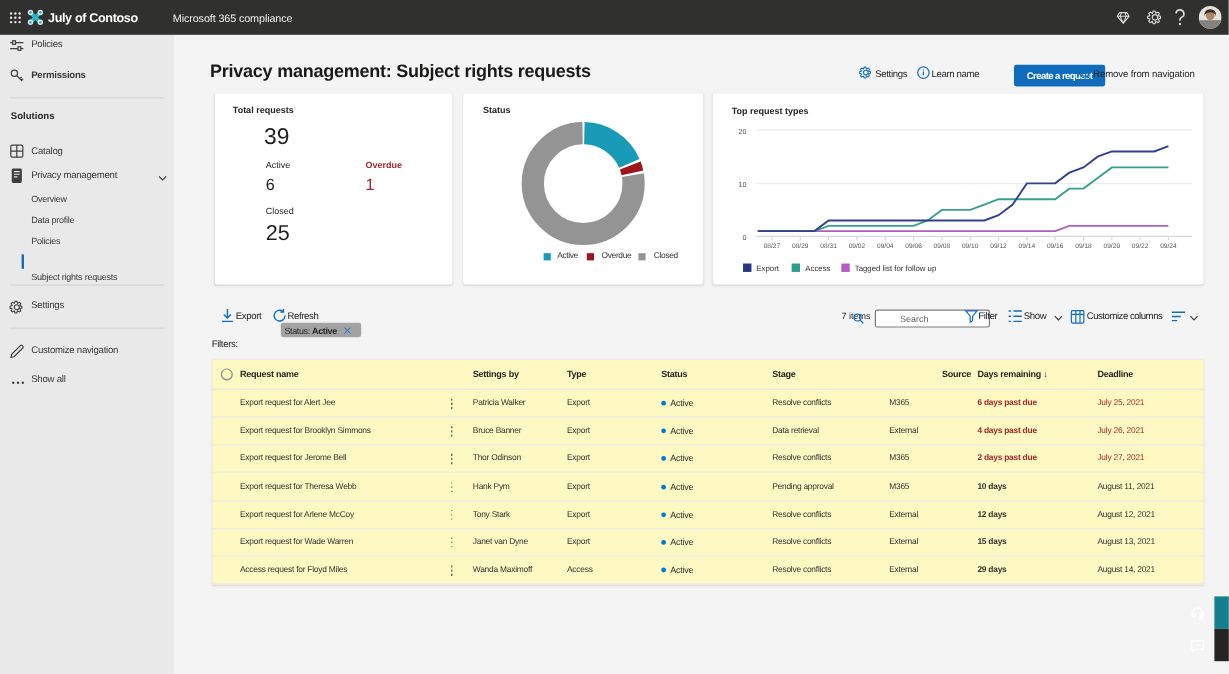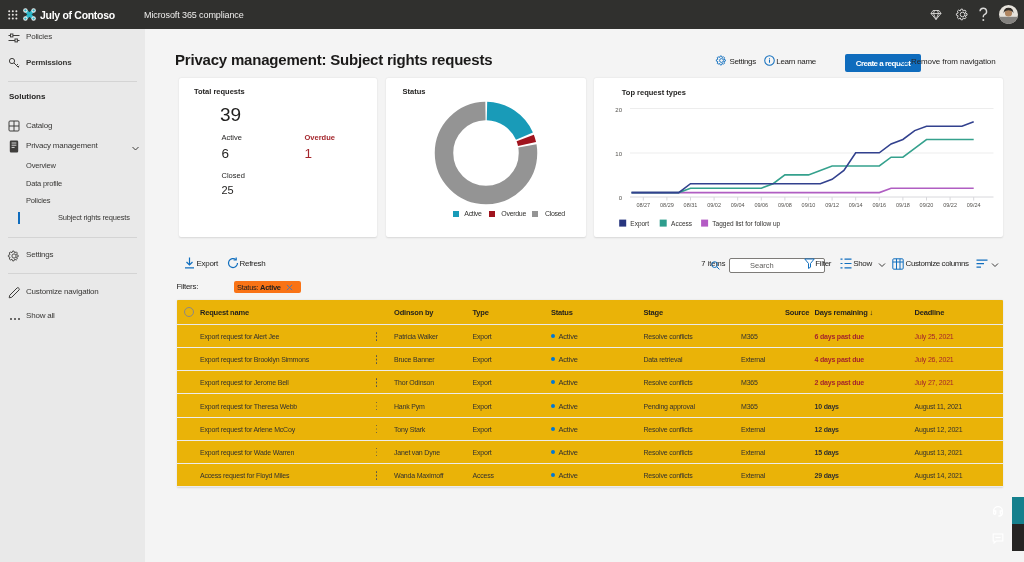--- a/index.html
+++ b/index.html
@@ -16,21 +16,21 @@
 #nav { position:absolute; left:0; top:29px; width:145px; height:533px; background:#e9e9e9; }
 .navitem { position:absolute; left:26px; font-size:8px; letter-spacing:-0.2px; color:#393836; white-space:nowrap; }
 .navsub { font-size:7.5px; }
 .navhdr { position:absolute; left:9px; font-size:8px; font-weight:bold; color:#252423; }
 .navdiv { position:absolute; left:8px; width:129px; height:1px; background:#d4d4d4; }
 .navblue { position:absolute; left:17.5px; width:2.5px; height:12px; background:#0f6cbd; }
 
 .card { position:absolute; top:77.5px; height:159px; background:#fff; border-radius:2px; box-shadow:0 0.6px 1.8px rgba(0,0,0,.12); }
 .cardtitle { position:absolute; font-size:7.5px; font-weight:bold; color:#252423; white-space:nowrap; }
 
-#table { position:absolute; left:176.5px; top:300px; width:826px; height:187px; background:#eab308; box-shadow:0 0.6px 1.8px rgba(0,0,0,.12); border-radius:1px; }
+#table { position:absolute; left:176.5px; top:300px; width:826px; height:187px; background:#fef9c3; box-shadow:0 0.6px 1.8px rgba(0,0,0,.12); border-radius:1px; }
 .trow { position:absolute; left:0; width:826px; height:23.1px; border-bottom:1px solid #ececec; }
 .tc { position:absolute; font-size:7px; letter-spacing:-0.2px; color:#32312f; white-space:nowrap; top:50%; transform:translateY(-50%); }
 .hc { position:absolute; font-size:7.5px; letter-spacing:-0.2px; font-weight:bold; color:#201f1e; white-space:nowrap; top:50%; transform:translateY(-50%); }
 .red { color:#a4262c !important; }
 .bold { font-weight:bold; }
 .dot { position:absolute; width:4px; height:4px; border-radius:50%; background:#0078d4; top:50%; margin-top:-2px; }
 .menu3 { position:absolute; left:199px; top:7px; width:1.8px; height:1.8px; border-radius:50%; background:#54524f; box-shadow:0 3.5px 0 #54524f, 0 7px 0 #54524f; }
 </style>
 </head>
 <body>
@@ -87,21 +87,21 @@
   <div class="navitem" style="top:3px;">Policies</div>
   <div class="navitem" style="top:28.5px;font-weight:bold;">Permissions</div>
   <div class="navdiv" style="top:52px;"></div>
   <div class="navhdr" style="top:63px;">Solutions</div>
   <div class="navitem" style="top:91.5px;">Catalog</div>
   <div class="navitem" style="top:111.5px;">Privacy management</div>
   <div class="navitem navsub" style="top:132px;">Overview</div>
   <div class="navitem navsub" style="top:149.5px;">Data profile</div>
   <div class="navitem navsub" style="top:166.5px;">Policies</div>
   <div class="navblue" style="top:182.5px;"></div>
-  <div class="navitem navsub" style="top:184px;margin-left:32px;">Subject rights requests</div>
+  <div class="navitem navsub" style="top:197px;">Subject rights requests</div>
   <div class="navdiv" style="top:207.5px;"></div>
   <div class="navitem" style="top:221px;">Settings</div>
   <div class="navdiv" style="top:243.5px;"></div>
   <div class="navitem" style="top:258px;">Customize navigation</div>
   <div class="navitem" style="top:281.5px;">Show all</div>
   <svg width="12" height="12" style="left:8px;top:2.5px;" viewBox="0 0 12 12">
     <g stroke="#3f3e3c" stroke-width="1" fill="none">
       <path d="M0.5 3.5 h11 M0.5 8.5 h11"></path>
       <rect x="2.5" y="2" width="2.4" height="2.9" fill="#e9e9e9"></rect>
       <rect x="7" y="7" width="2.4" height="2.9" fill="#e9e9e9"></rect>
@@ -162,40 +162,40 @@
 <div class="card" style="left:385.5px;width:200px;"></div>
 <div class="card" style="left:593.5px;width:409px;"></div>
 <div id="card1content">
   <div class="cardtitle" style="left:194px;top:87px;">Total requests</div>
   <div class="abs" style="left:193px;top:103.5px;font-size:19px;color:#201f1e;">39</div>
   <div class="abs" style="left:194.5px;top:132.5px;font-size:7.5px;color:#252423;">Active</div>
   <div class="abs red" style="left:277.5px;top:132.5px;font-size:7.5px;font-weight:bold;">Overdue</div>
   <div class="abs" style="left:194.5px;top:146px;font-size:13.5px;color:#201f1e;">6</div>
   <div class="abs red" style="left:277.5px;top:146px;font-size:13.5px;">1</div>
   <div class="abs" style="left:194.5px;top:170.5px;font-size:7.5px;color:#252423;">Closed</div>
-  <div class="abs" style="left:194.5px;top:183.5px;font-size:11px;color:#201f1e;">25</div>
+  <div class="abs" style="left:194.5px;top:183.5px;font-size:18px;color:#201f1e;">25</div>
 </div>
 <div id="card2content">
   <div class="cardtitle" style="left:402.5px;top:87px;">Status</div>
   <svg width="106" height="106" style="left:432.5px;top:99.5px;" viewBox="0 0 106 106">
     <g fill="none" transform="rotate(-90 53 53)">
       <circle cx="53" cy="53" r="42" stroke="#199bb8" stroke-width="18.5" stroke-dasharray="47.5 216.4" stroke-dashoffset="-1"></circle>
       <circle cx="53" cy="53" r="42" stroke="#a0141e" stroke-width="18.5" stroke-dasharray="6.25 257.65" stroke-dashoffset="-50.5"></circle>
       <circle cx="53" cy="53" r="42" stroke="#949494" stroke-width="18.5" stroke-dasharray="204.15 59.75" stroke-dashoffset="-58.75"></circle>
     </g>
   </svg>
   <div class="abs" style="left:425.7px;top:210.5px;width:6px;height:6px;background:#199bb8;"></div>
   <div class="abs" style="left:437.3px;top:209.5px;font-size:7px;letter-spacing:-0.3px;color:#32312f;">Active</div>
   <div class="abs" style="left:462.2px;top:210.5px;width:6px;height:6px;background:#a0141e;"></div>
   <div class="abs" style="left:474.3px;top:209.5px;font-size:7px;letter-spacing:-0.3px;color:#32312f;">Overdue</div>
   <div class="abs" style="left:505.2px;top:210.5px;width:6px;height:6px;background:#949494;"></div>
   <div class="abs" style="left:517.9px;top:209.5px;font-size:7px;letter-spacing:-0.3px;color:#32312f;">Closed</div>
 </div>
 <div id="card3content">
-  <div class="cardtitle" style="left:609.8px;top:87.5px;margin-left:12px;">Top request types</div>
+  <div class="cardtitle" style="left:609.8px;top:87.5px;">Top request types</div>
   <svg width="409" height="159" style="left:593.5px;top:77.5px;" viewBox="0 0 409 159" id="chart3">
     <g stroke="#ededed" stroke-width="1">
         <path d="M36 30.5 H399.5"></path>
         <path d="M36 75 H399.5"></path>
       </g>
     <path d="M36 119 H399.5" stroke="#d8d8dc" stroke-width="1"></path>
     <g stroke="#d8d8dc" stroke-width="1">
         <path d="M49.3 119 v3.5"></path>
         <path d="M72.9 119 v3.5"></path>
         <path d="M96.5 119 v3.5"></path>
@@ -281,33 +281,33 @@
   <div class="lbl" style="left:905.6px;top:259px;letter-spacing:-0.4px;">Customize columns</div>
   <svg width="12" height="10" style="left:976px;top:258.5px;" viewBox="0 0 12 10">
     <g stroke="#106ebe" stroke-width="1.2" fill="none">
       <path d="M0.5 1.2 h11 M0.5 4.7 h7.5 M0.5 8.2 h4.5"></path>
     </g>
   </svg>
   <svg width="8" height="8" style="left:991px;top:260.5px;" viewBox="0 0 8 8">
     <path d="M1 2.5 L4 5.5 L7 2.5" stroke="#3b3a39" stroke-width="1" fill="none"></path>
   </svg>
   <div class="lbl" style="left:176.5px;top:282px;">Filters:</div>
-  <div class="abs" style="left:206.5px;top:281px;width:67px;height:12px;background:#f97316;border-radius:2px;">
+  <div class="abs" style="left:206.5px;top:269px;width:67px;height:12px;background:#a3a3a3;border-radius:2px;">
     <div style="position:absolute;left:3.5px;top:1.5px;font-size:7.5px;letter-spacing:-0.3px;color:#201f1e;white-space:nowrap;">Status: <b>Active</b></div>
     <svg width="7" height="7" style="left:52px;top:2.5px;" viewBox="0 0 8 8">
       <path d="M1 1 L7 7 M7 1 L1 7" stroke="#3b78c4" stroke-width="1"></path>
     </svg>
   </div>
 </div>
 
 <div id="table">
   <div class="trow" style="top:0;height:25.2px;border-bottom:1px solid #e9e9e9;">
     <div style="position:absolute;left:7.7px;top:7px;width:10px;height:10px;border:1px solid #8a8886;border-radius:50%;"></div>
     <div class="hc" style="left:23.5px;">Request name</div>
-    <div class="hc" style="left:217.5px;">Odinson by</div>
+    <div class="hc" style="left:217.5px;">Settings by</div>
     <div class="hc" style="left:296px;">Type</div>
     <div class="hc" style="left:374.5px;">Status</div>
     <div class="hc" style="left:467px;">Stage</div>
     <div class="hc" style="left:564.5px;padding-left:44px;">Source</div>
     <div class="hc" style="left:638px;">Days remaining <span style="font-weight:normal;">↓</span></div>
     <div class="hc" style="left:738px;">Deadline</div>
   </div>
   <div class="trow" style="top:25.2px;">
     <div class="tc" style="left:23.5px;">Export request for Alert Jee</div>
     <div class="menu3"></div>

